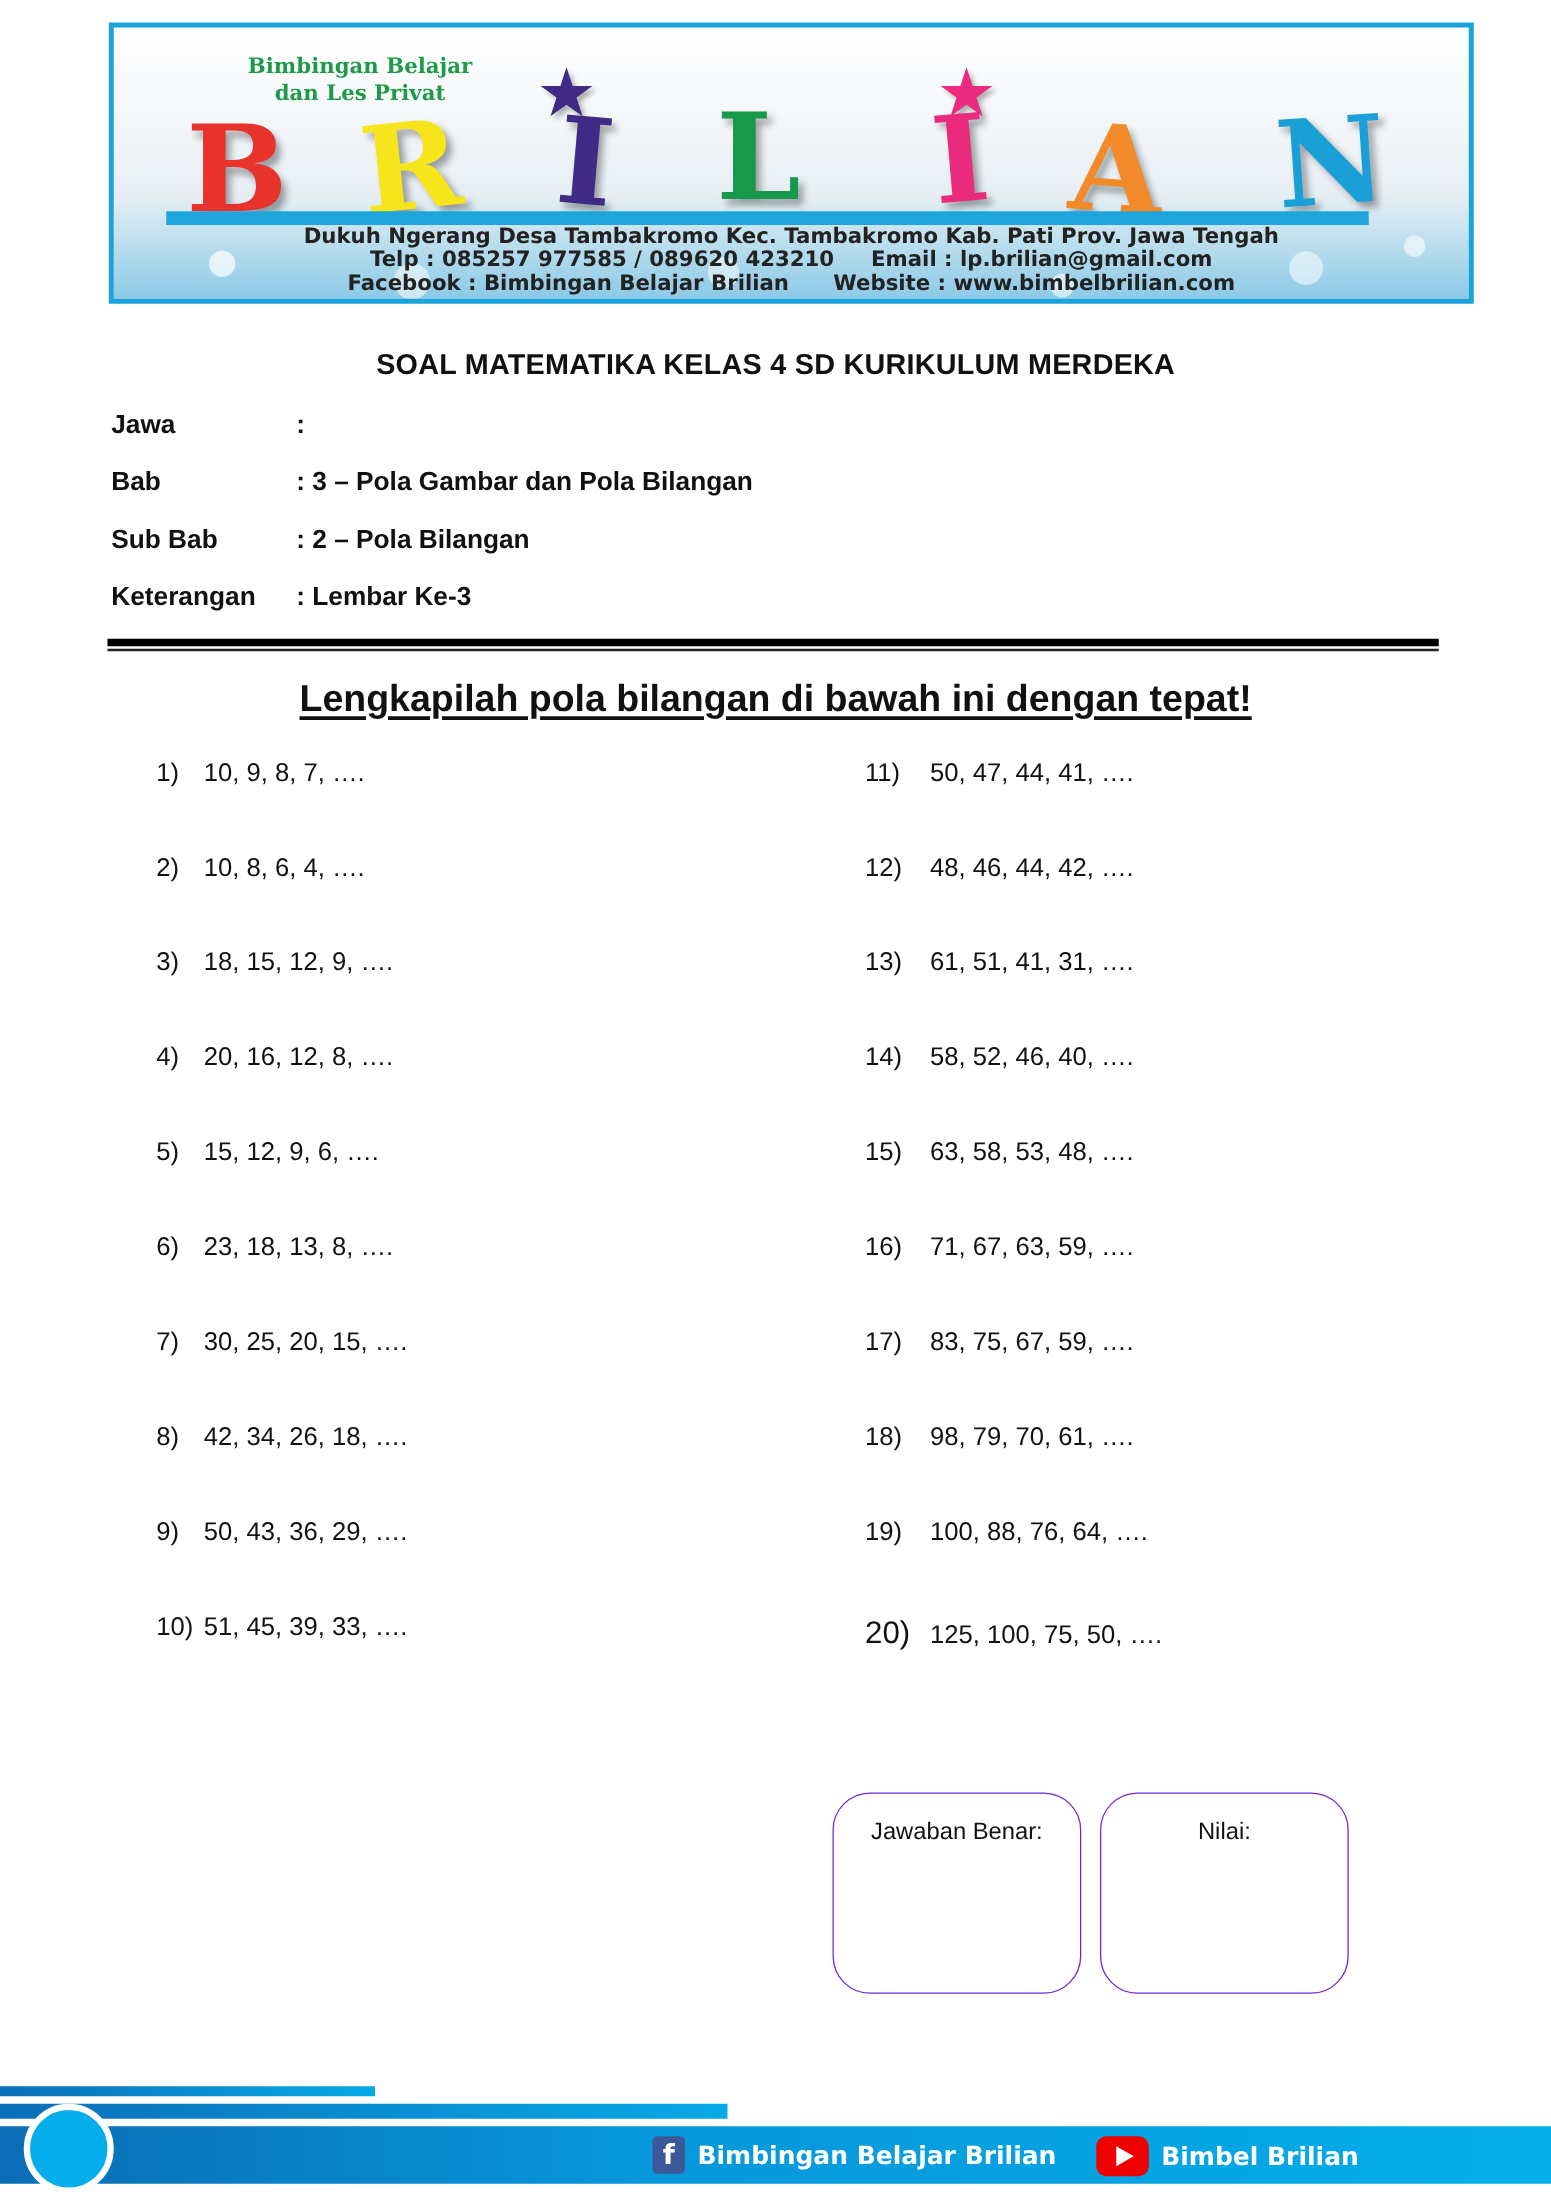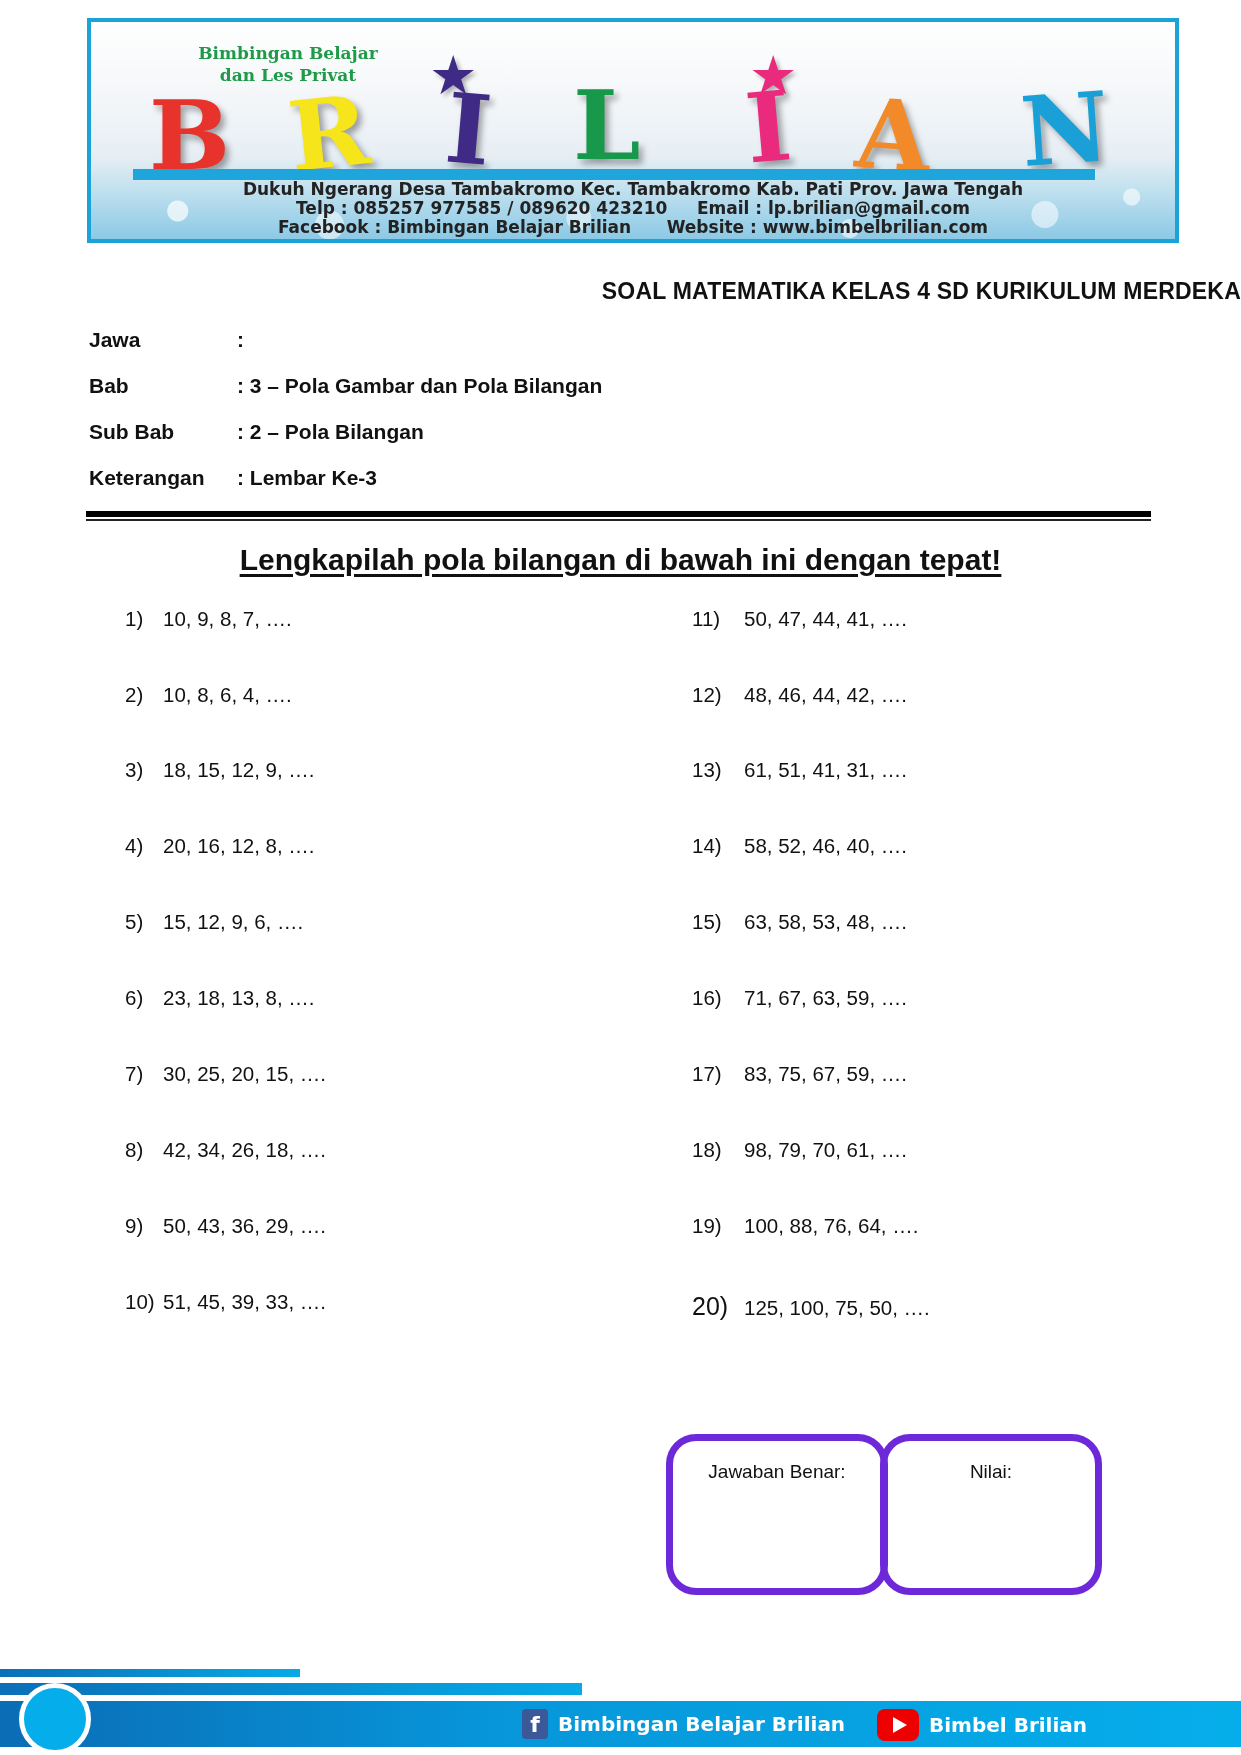--- a/index.html
+++ b/index.html
@@ -38,21 +38,21 @@
     .banner-rule {
       position: absolute; left: 42px; right: 80px; top: 147px; height: 11px; background: #1ea6dc;
     }
     .contact {
       position: absolute; left: 0; right: 0; text-align: center; font-family: "DejaVu Sans", sans-serif;
       font-weight: bold; color: #222; font-size: 17px; line-height: 19px;
     }
 
     
     .doc-title {
-      position: absolute; left: 0; width: 1241px; top: 278px; text-align: right;
+      position: absolute; left: 0; width: 1241px; top: 278px; text-align: center;
       font-weight: bold; font-size: 23px; letter-spacing: 0.2px;
     }
     .info-row { position: absolute; left: 89px; font-weight: bold; font-size: 21px; }
     .info-row .lbl { display: inline-block; width: 148px; }
     .rule-thick { position: absolute; left: 86px; width: 1065px; top: 511px; height: 6px; background: #000; }
     .rule-thin { position: absolute; left: 86px; width: 1065px; top: 519px; height: 2px; background: #222; }
 
     .instruction {
       position: absolute; left: 0; width: 1241px; top: 543px; text-align: center;
       font-weight: bold; font-size: 30px; text-decoration: underline; text-underline-offset: 4px;
@@ -60,22 +60,22 @@
 
     
     .q { position: absolute; font-size: 20.5px; white-space: nowrap; }
     .q .num { display: inline-block; }
     .q.left .num { width: 38px; }
     .q.right .num { width: 52px; }
     .q.big .num { font-size: 25px; }
 
     
     .score-box {
-      position: absolute; top: 1434px; width: 222px; height: 161px;
-      border: 7px solid #6d28d9; border-radius: 30px; text-align: center;
+      position: absolute; top: 1434px; width: 199px; height: 161px;
+      border: 1px solid #6d28d9; border-radius: 30px; text-align: center;
       font-size: 19px; padding-top: 20px;
     }
 
     
     .footer { position: absolute; left: 0; top: 1660px; width: 1241px; height: 95px; }
     .f-bar1 { position: absolute; left: 0; top: 9px; width: 300px; height: 8px;
       background: linear-gradient(90deg, #0a6fb8, #07aae6); }
     .f-bar2 { position: absolute; left: 0; top: 23px; width: 582px; height: 12px;
       background: linear-gradient(90deg, #0a6fb8, #07aae6); }
     .f-main { position: absolute; left: 0; top: 41px; width: 1241px; height: 46px;

